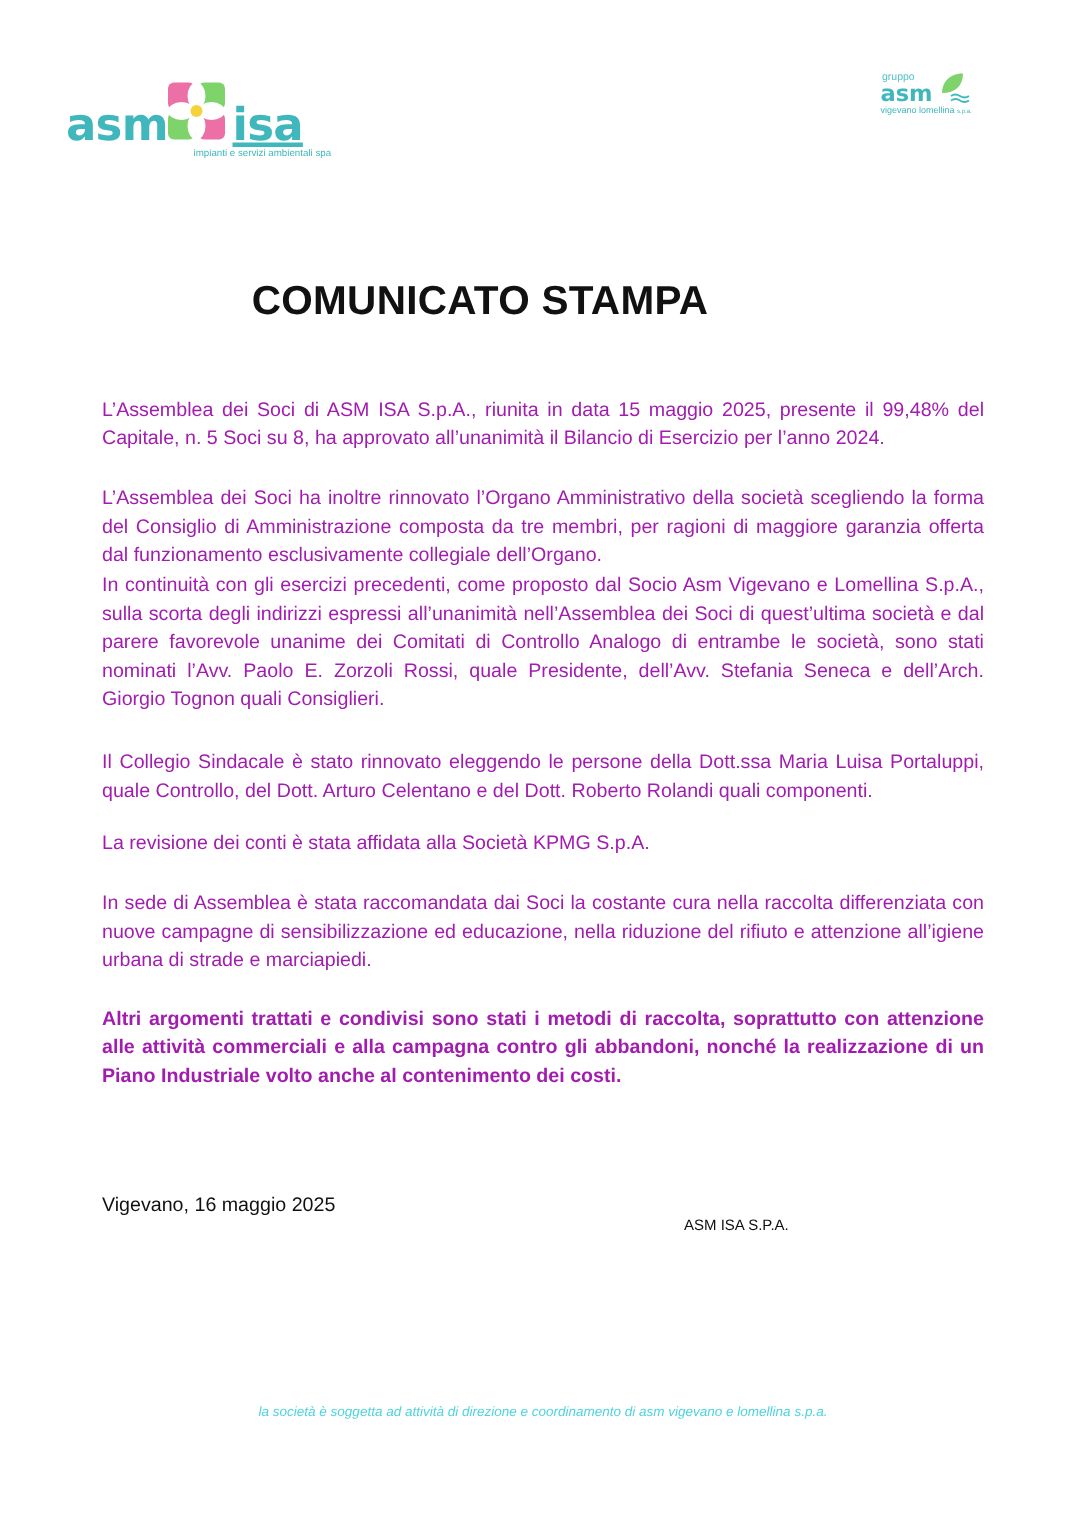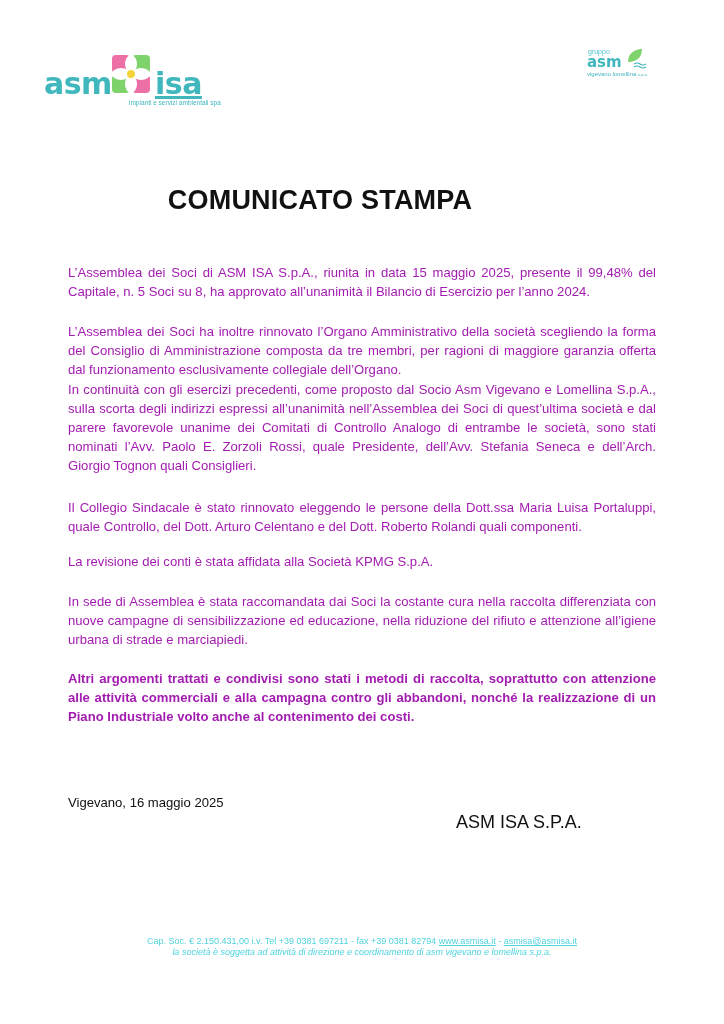--- a/index.html
+++ b/index.html
@@ -26,21 +26,21 @@
   .body-text { position: absolute; left: 68px; width: 588px; font-size: 13.1px; line-height: 19.2px;
                text-align: justify; color: #a21caf; }
   .body-text p { margin: 0; }
   .p1 { top: 263px; }
   .p2 { top: 322px; }
   .p3 { top: 498px; }
   .p4 { top: 552px; }
   .p5 { top: 592px; }
   .p6 { top: 669px; font-weight: bold; }
   .date { position: absolute; left: 68px; top: 755px; font-size: 13.1px; color: #111; margin-top: 40px; }
-  .signature { position: absolute; left: 456px; top: 812px; font-size: 18px; color: #111; }
+  .signature { position: absolute; left: 456px; top: 812px; font-size: 10px; color: #111; }
 
   .footer { position: absolute; left: 0; width: 724px; top: 936px; text-align: center;
             font-size: 9px; line-height: 11px; color: #4fd3dd; }
   .footer a { color: #4fd3dd; text-decoration: underline; }
   .footer .italic { font-style: italic; }
 </style>
 </head>
 <body>
 
 <div class="logo-left">
@@ -90,15 +90,14 @@
   <p>In sede di Assemblea è stata raccomandata dai Soci la costante cura nella raccolta differenziata con nuove campagne di sensibilizzazione ed educazione, nella riduzione del rifiuto e attenzione all’igiene urbana di strade e marciapiedi.</p>
 </div>
 <div class="body-text p6">
   <p>Altri argomenti trattati e condivisi sono stati i metodi di raccolta, soprattutto con attenzione alle attività commerciali e alla campagna contro gli abbandoni, nonché la realizzazione di un Piano Industriale volto anche al contenimento dei costi.</p>
 </div>
 
 <div class="date">Vigevano, 16 maggio 2025</div>
 <div class="signature">ASM ISA S.P.A.</div>
 
 <div class="footer">
-  <div><span>Cap. Soc. € 2.150.431,00 i.v. Tel +39 0381 697211 - fax +39 0381 82794 </span><a>www.asmisa.it</a><span> - </span><a>asmisa@asmisa.it</a></div>
   <div class="italic">la società è soggetta ad attività di direzione e coordinamento di asm vigevano e lomellina s.p.a.</div>
 </div>
 
 </body></html>

